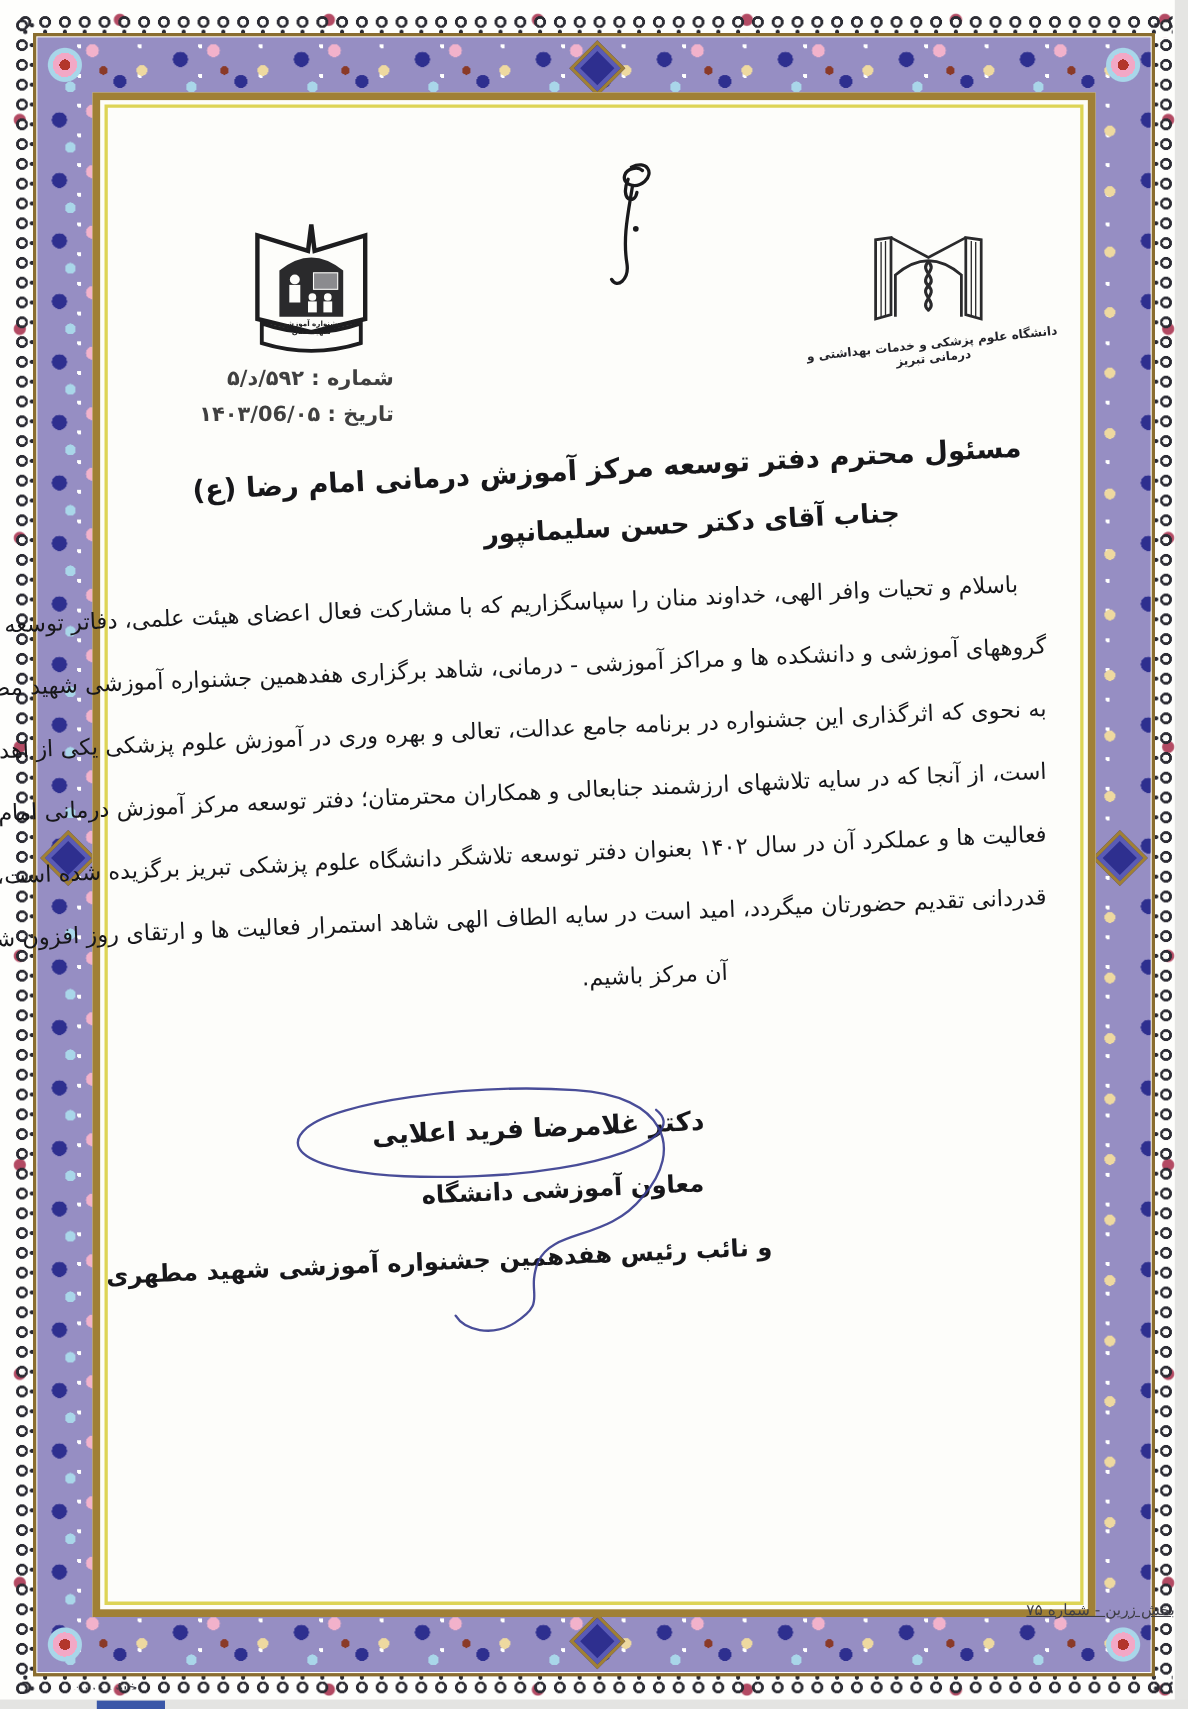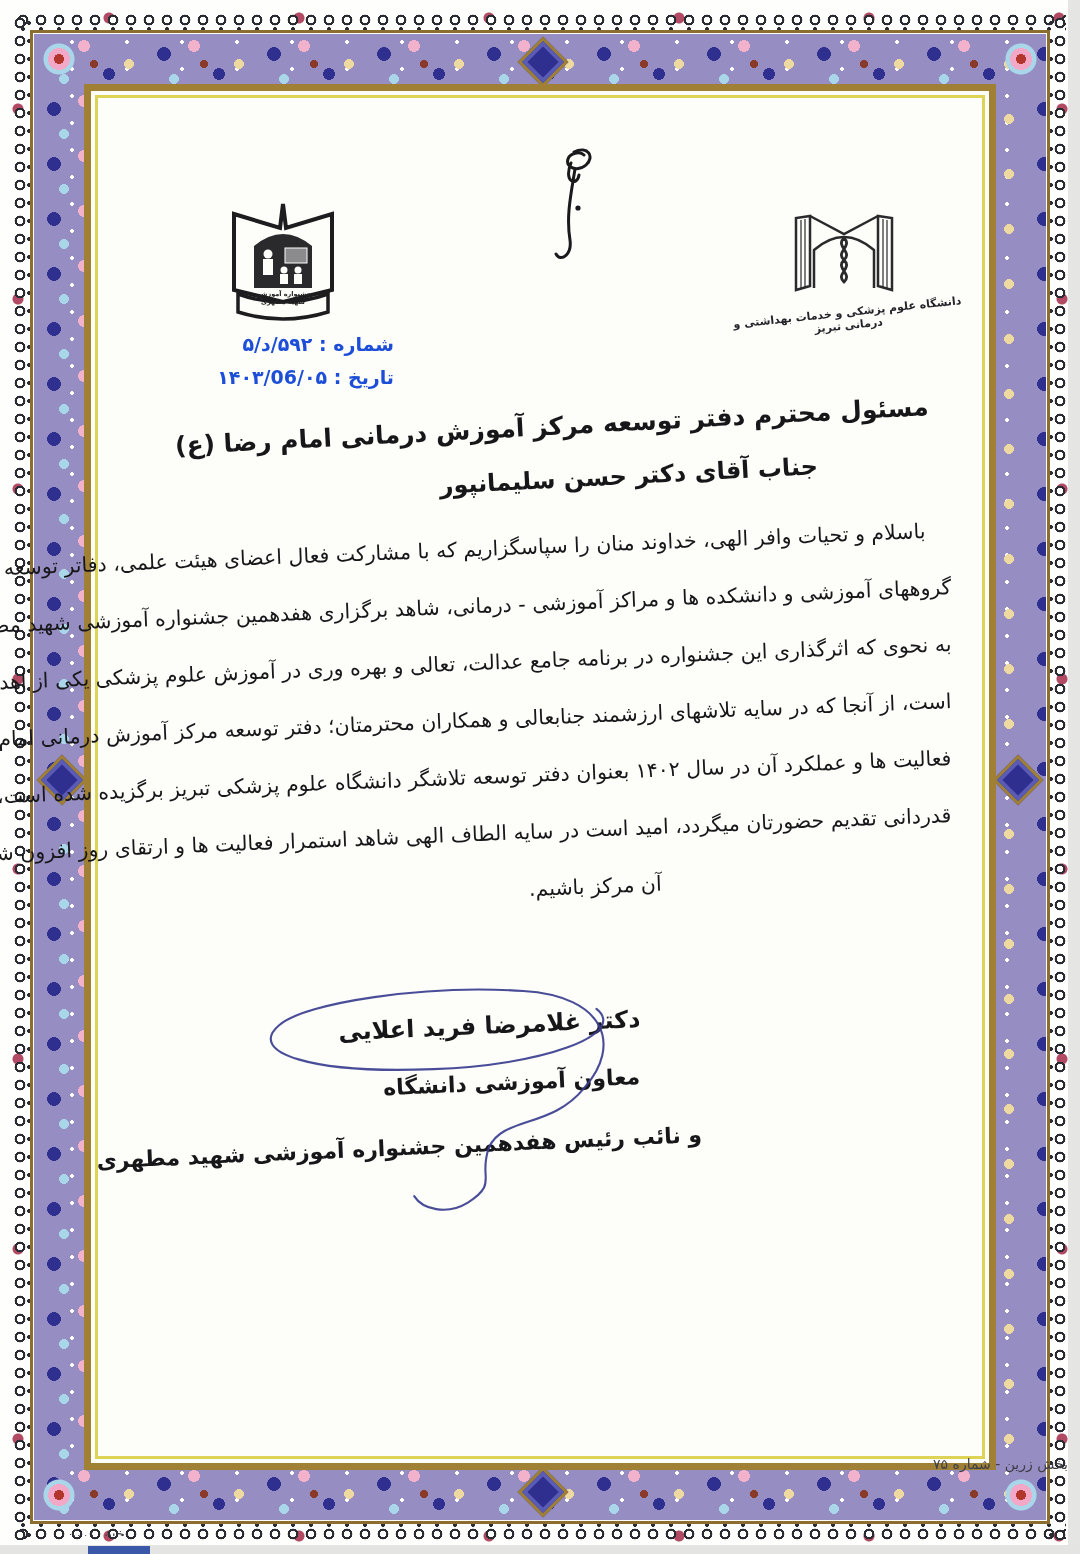--- a/index.html
+++ b/index.html
@@ -75,21 +75,21 @@
     direction:rtl;color:#17171a;
   }
   .bismillah{position:absolute;left:438px;top:42px;width:64px;height:132px;}
   .festival-logo{position:absolute;left:122px;top:98px;width:122px;height:132px;}
   .festival-caption{
     position:absolute;left:50%;top:92px;transform:translateX(-50%);
     width:72px;font-size:6.5px;line-height:1.25;text-align:center;color:#222;font-weight:bold;
   }
   .refblock{
     position:absolute;left:78px;top:228px;width:180px;
-    text-align:right;font-size:19px;font-weight:bold;line-height:1.75;color:#1d4ed8;margin-left:36px;
+    text-align:right;font-size:19px;font-weight:bold;line-height:1.75;color:#404040;
   }
   .univ-logo{position:absolute;left:676px;top:104px;width:136px;height:100px;}
   .univ-caption{
     position:absolute;left:628px;top:206px;width:240px;
     transform:rotate(-6deg);font-size:11px;font-weight:bold;color:#24242a;text-align:center;
   }
   .recipient1{
     position:absolute;right:52px;top:292px;font-size:25px;font-weight:bold;
     white-space:nowrap;transform:rotate(-3deg);transform-origin:100% 50%;
   }
@@ -107,21 +107,21 @@
   .sig-line{
     position:absolute;font-weight:bold;white-space:nowrap;
     transform:rotate(-2.5deg);transform-origin:100% 50%;
   }
   .sig-name{right:340px;top:905px;font-size:24px;}
   .sig-t1{right:340px;top:964px;font-size:22px;}
   .sig-t2{right:278px;top:1022px;font-size:22px;}
   .sign-svg{position:absolute;left:128px;top:878px;width:444px;height:236px;}
   
   .print-mark{position:absolute;font-size:14px;color:#3e3e46;direction:rtl;}
-  .print-right{right:12px;top:1456px;}
+  .print-right{right:12px;top:1456px;text-decoration:underline;}
   .print-left{left:66px;top:1526px;height:10px;overflow:hidden;}
 </style>
 </head>
 <body>
 
 <div class="page">
 
   <div class="lace lace-h lace-top"></div>
   <div class="lace lace-h lace-bottom"></div>
   <div class="lace lace-v lace-left"></div>
@@ -155,21 +155,21 @@
         <path d="M32,90 L32,48 Q61,24 90,48 L90,90 Z" fill="#2a2a2c"></path>
         <rect x="63" y="50" width="22" height="15" fill="#8b8b8e" stroke="#fdfdfa"></rect>
         <circle cx="46" cy="56" r="4.5" fill="#fdfdfa"></circle>
         <rect x="41" y="61" width="10" height="16" fill="#fdfdfa"></rect>
         <circle cx="62" cy="72" r="3.5" fill="#fdfdfa"></circle>
           <rect x="58" y="76" width="8" height="10" fill="#fdfdfa"></rect>
         <circle cx="76" cy="72" r="3.5" fill="#fdfdfa"></circle>
           <rect x="72" y="76" width="8" height="10" fill="#fdfdfa"></rect>
         <path d="M16,96 Q61,112 106,96 L106,114 Q61,128 16,114 Z" fill="#fdfdfa" stroke="#1d1d1f" stroke-width="3.5"></path>
       </svg>
-      <div class="festival-caption">جشنواره آموزشی شهید مطهری</div>
+      <div class="festival-caption">جشنواره آموزشی شهید فعال</div>
     </div>
 
     <div class="refblock">
       <div>شماره : ۵۹۲/د/۵</div>
       <div>تاریخ : ۱۴۰۳/06/۰۵</div>
     </div>
 
     <div class="univ-logo">
       <svg width="136" height="100" viewBox="0 0 136 100">
         <path d="M20,14 L20,86 L34,82 L34,12 Z" fill="none" stroke="#2a2a2c" stroke-width="2.5"></path>

